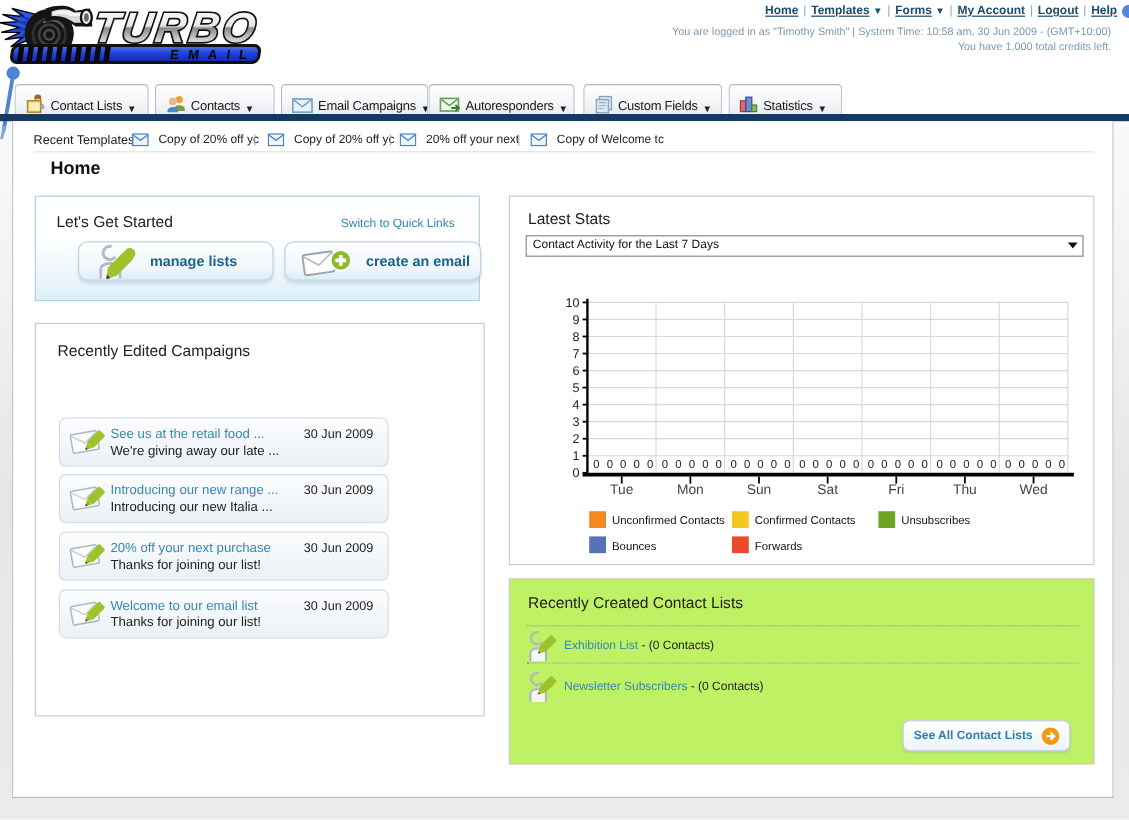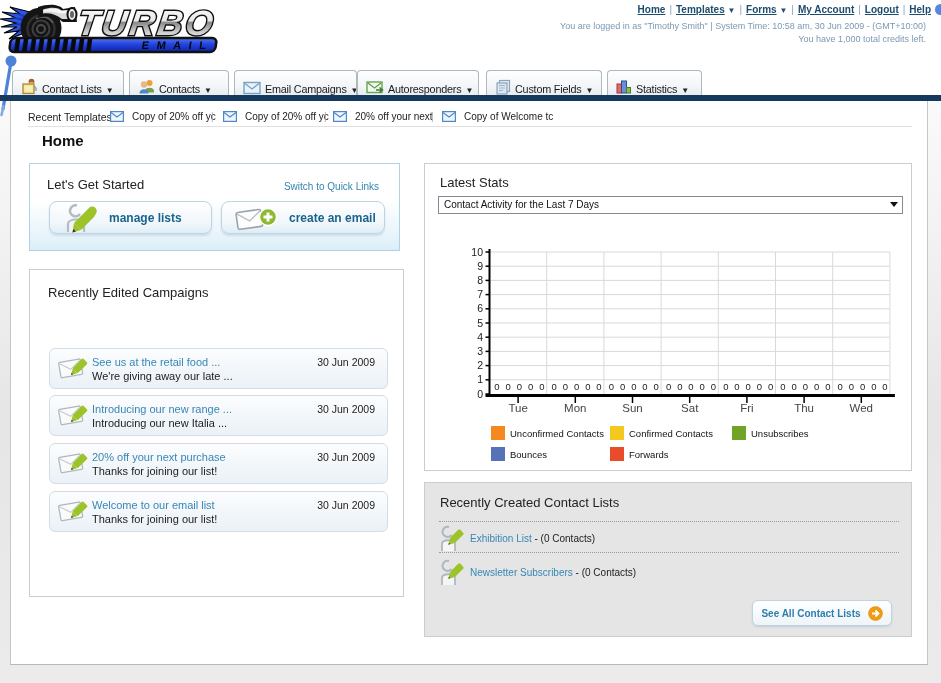--- a/index.html
+++ b/index.html
@@ -31,44 +31,44 @@
 .ritem { position:absolute; top:4px; display:flex; align-items:center; font-size:10px; color:#222; }
 .ritem svg { margin-right:8px; flex-shrink:0; }
 .rsep { position:absolute; top:4px; color:#aaa; font-size:10px; }
 
 #home { position:absolute; left:31px; top:31px; font-size:15px; font-weight:bold; color:#111; }
 
 
 #p1 { position:absolute; left:18px; top:62px; width:371px; height:88px; border:1px solid #afd2e6; background:linear-gradient(#ffffff 42%, #e7f3fa 85%, #dbeef8 100%); }
 #p1 .title { position:absolute; left:17px; top:13px; font-size:13px; color:#222; }
 #p1 .qlink { position:absolute; right:20px; top:17px; font-size:10px; color:#3385ad; }
-.bigbtn { position:absolute; top:37px; height:33px; border:1px solid #bfd4e0; border-radius:8px; background:linear-gradient(#ffffff, #f0f6fa 70%, #dfedf5); box-shadow:0 2px 2px rgba(120,160,190,0.25); display:flex; align-items:center; justify-content:flex-start; padding-left:13px; font-size:12px; font-weight:bold; color:#19648f; }
+.bigbtn { position:absolute; top:37px; height:33px; border:1px solid #bfd4e0; border-radius:8px; background:linear-gradient(#ffffff, #f0f6fa 70%, #dfedf5); box-shadow:0 2px 2px rgba(120,160,190,0.25); display:flex; align-items:center; justify-content:flex-start; padding-left:13px; font-size:12px; font-weight:bold; color:#19648f;margin-left:16px; }
 .bigbtn svg { margin-right:10px; }
 
 
 #p2 { position:absolute; left:18px; top:168px; width:375px; height:328px; border:1px solid #cccccc; background:#ffffff; }
 #p2 .title { position:absolute; left:18px; top:15px; font-size:13px; color:#222; }
 #showbar { position:absolute; left:18px; top:36px; width:345px; height:23px; background:#cbe5f6; font-size:9.5px; color:#222; display:flex; align-items:center; }
 #showbar .lbl { margin-left:7px; color:#222; }
 #showbar .pill { margin-left:6px; background:#ffffff; border-radius:4px; padding:3px 6px; color:#2e7eae; }
 #showbar a { color:#2e7eae; margin-left:10px; text-decoration:none; }
-.crow { position:absolute; left:19px; width:339px; height:41px; border:1px solid #d5dde4; border-radius:6px; background:linear-gradient(#fcfdfe, #eaf1f7); }
+.crow { position:absolute; left:19px; width:275px; height:41px; border:1px solid #d5dde4; border-radius:6px; background:linear-gradient(#fcfdfe, #eaf1f7); }
 .crow .t1 { position:absolute; left:42px; top:7px; font-size:11px; color:#3787b5; }
 .crow .t2 { position:absolute; left:42px; top:21px; font-size:11px; color:#222; }
 .crow .dt { position:absolute; right:12px; top:7px; font-size:10.5px; color:#222; }
 .crow svg { position:absolute; left:7px; top:6px; }
 .smallbtn { position:absolute; border:1px solid #c3d2dc; border-radius:6px; background:linear-gradient(#ffffff, #eef4f8); box-shadow:0 1px 2px rgba(120,160,190,0.3); display:flex; align-items:center; justify-content:center; font-size:10px; font-weight:bold; color:#2e7eae; white-space:nowrap; }
 
 
 #p3 { position:absolute; left:413px; top:62px; width:488px; height:308px; border:1px solid #cccccc; background:#ffffff; }
 #p3 .title { position:absolute; left:15px; top:11px; font-size:13px; color:#222; }
 #sel { position:absolute; left:13px; top:32px; width:465px; height:18px; border:1px solid #848b94; background:#ffffff; font-size:10px; color:#111; line-height:16px; padding-left:5px; }
 #sel .arr { position:absolute; right:4px; top:5px; width:0; height:0; border-left:4px solid transparent; border-right:4px solid transparent; border-top:5px solid #111; }
 
-#p4 { position:absolute; left:413px; top:381px; width:488px; height:155px; border:1px solid #cccccc; background:#e5e5e5; }
+#p4 { position:absolute; left:413px; top:381px; width:488px; height:155px; border:1px solid #cccccc; background:#bef264; }
 #p4 .title { position:absolute; left:15px; top:12px; font-size:13px; color:#222; }
 .dots { position:absolute; left:14px; width:460px; border-top:1px dotted #999; }
 .clrow { position:absolute; left:13px; font-size:10px; }
 .clrow a { color:#3787b5; text-decoration:none; }
 .clrow span { color:#222; }
 </style>
 </head>
 <body>
 <div id="page">
   <div id="hdr">

